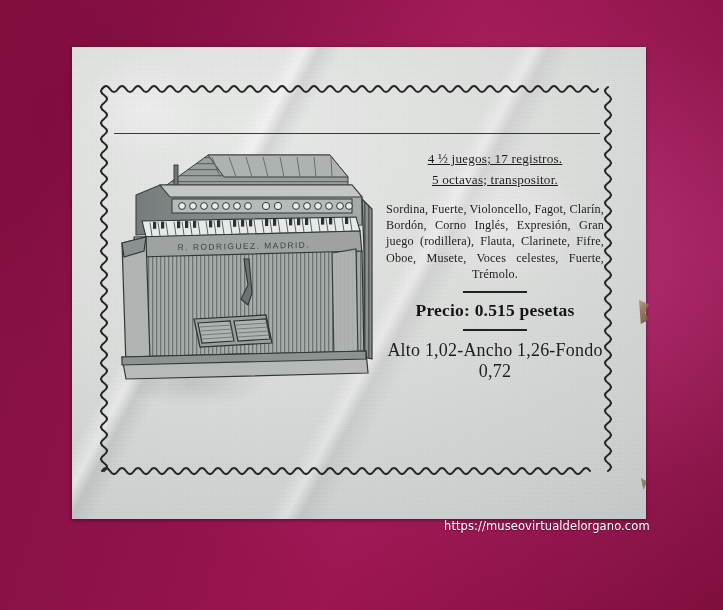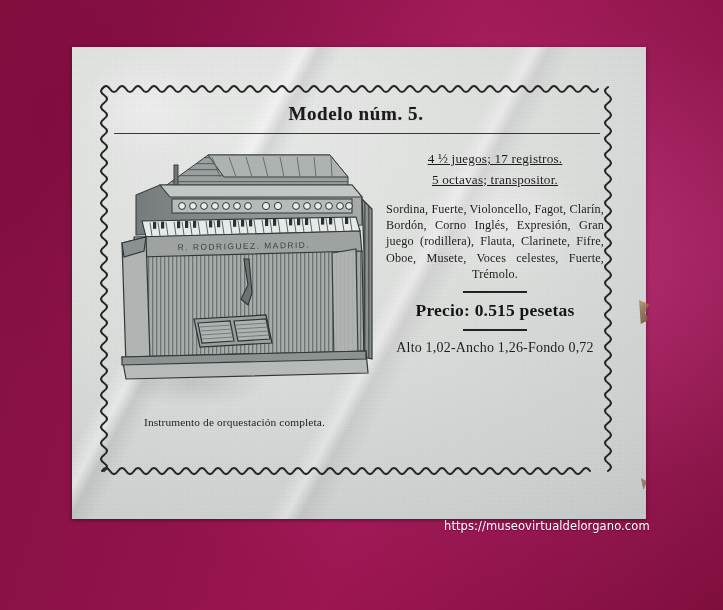--- a/index.html
+++ b/index.html
@@ -74,21 +74,21 @@
   #stops{
     margin-top:13px;font-size:12.2px;line-height:1.33;text-align:justify;
     text-align-last:center;letter-spacing:.15px;
     -webkit-hyphens:none;hyphens:none;
   }
   .minirule{width:64px;height:0;border-top:2.4px solid #222;margin:9px auto 0;}
   #price{
     margin-top:7px;font-size:17.5px;font-weight:bold;letter-spacing:.2px;color:#141414;
   }
   .minirule.b{margin-top:8px;}
-  #dims{margin-top:9px;font-size:14px;letter-spacing:.2px;}
+  #dims{margin-top:9px;font-size:18px;letter-spacing:.2px;}
 
   
   #notes{
     position:absolute;left:30px;top:330px;width:452px;color:#1d1d1d;
     font-size:11.4px;line-height:1.28;letter-spacing:.1px;
   }
   #notes .ind{text-indent:14px;}
 
   
   #watermark{
@@ -125,21 +125,20 @@
 
       <path d="M4 2 q-6 4 0 8 t0 8 t0 8 t0 8 t0 8 t0 8 t0 8 t0 8 t0 8 t0 8 t0 8 t0 8 t0 8 t0 8 t0 8 t0 8 t0 8 t0 8 t0 8 t0 8 t0 8 t0 8 t0 8 t0 8 t0 8 t0 8 t0 8 t0 8 t0 8 t0 8 t0 8 t0 8 t0 8 t0 8 t0 8 t0 8 t0 8 t0 8 t0 8 t0 8 t0 8 t0 8 t0 8 t0 8 t0 8 t0 8 t0 8 t0 8"></path>
 
       <path d="M508 2 q-6 4 0 8 t0 8 t0 8 t0 8 t0 8 t0 8 t0 8 t0 8 t0 8 t0 8 t0 8 t0 8 t0 8 t0 8 t0 8 t0 8 t0 8 t0 8 t0 8 t0 8 t0 8 t0 8 t0 8 t0 8 t0 8 t0 8 t0 8 t0 8 t0 8 t0 8 t0 8 t0 8 t0 8 t0 8 t0 8 t0 8 t0 8 t0 8 t0 8 t0 8 t0 8 t0 8 t0 8 t0 8 t0 8 t0 8 t0 8 t0 8"></path>
     </g>
   </svg>
 </div>
 
 <div id="content">
 
-  <div id="title">Modelo núm. 5.</div>
   <div id="rule-top"></div>
 
   <div id="engraving">
     <svg width="258" height="242" viewBox="0 0 258 242" xmlns="http://www.w3.org/2000/svg">
       <defs>
         <linearGradient id="wood" x1="0" y1="0" x2="0" y2="1">
           <stop offset="0" stop-color="#b9bcbb"></stop>
             <stop offset="1" stop-color="#8e9392"></stop>
         </linearGradient>
         <linearGradient id="woodD" x1="0" y1="0" x2="1" y2="0">
@@ -300,17 +299,16 @@
     <div class="spec l1">4 ½ juegos; 17  registros.</div>
     <div class="spec l2">5 octavas; transpositor.</div>
     <div id="stops">Sordina, Fuerte, Violoncello, Fagot, Clarín, Bordón, Corno Inglés, Expresión, Gran juego (rodillera), Flauta, Clarinete, Fifre, Oboe, Musete, Voces celestes, Fuerte, Trémolo.</div>
     <div class="minirule"></div>
     <div id="price">Precio: 0.515 pesetas</div>
     <div class="minirule b"></div>
     <div id="dims">Alto 1,02-Ancho 1,26-Fondo 0,72</div>
   </div>
 
   <div id="notes">
-    <div class="ind">Instrumento de orquestación completa.</div>
   </div>
 </div>
 
 <div id="watermark">https://museovirtualdelorgano.com</div>
 
 </body></html>

